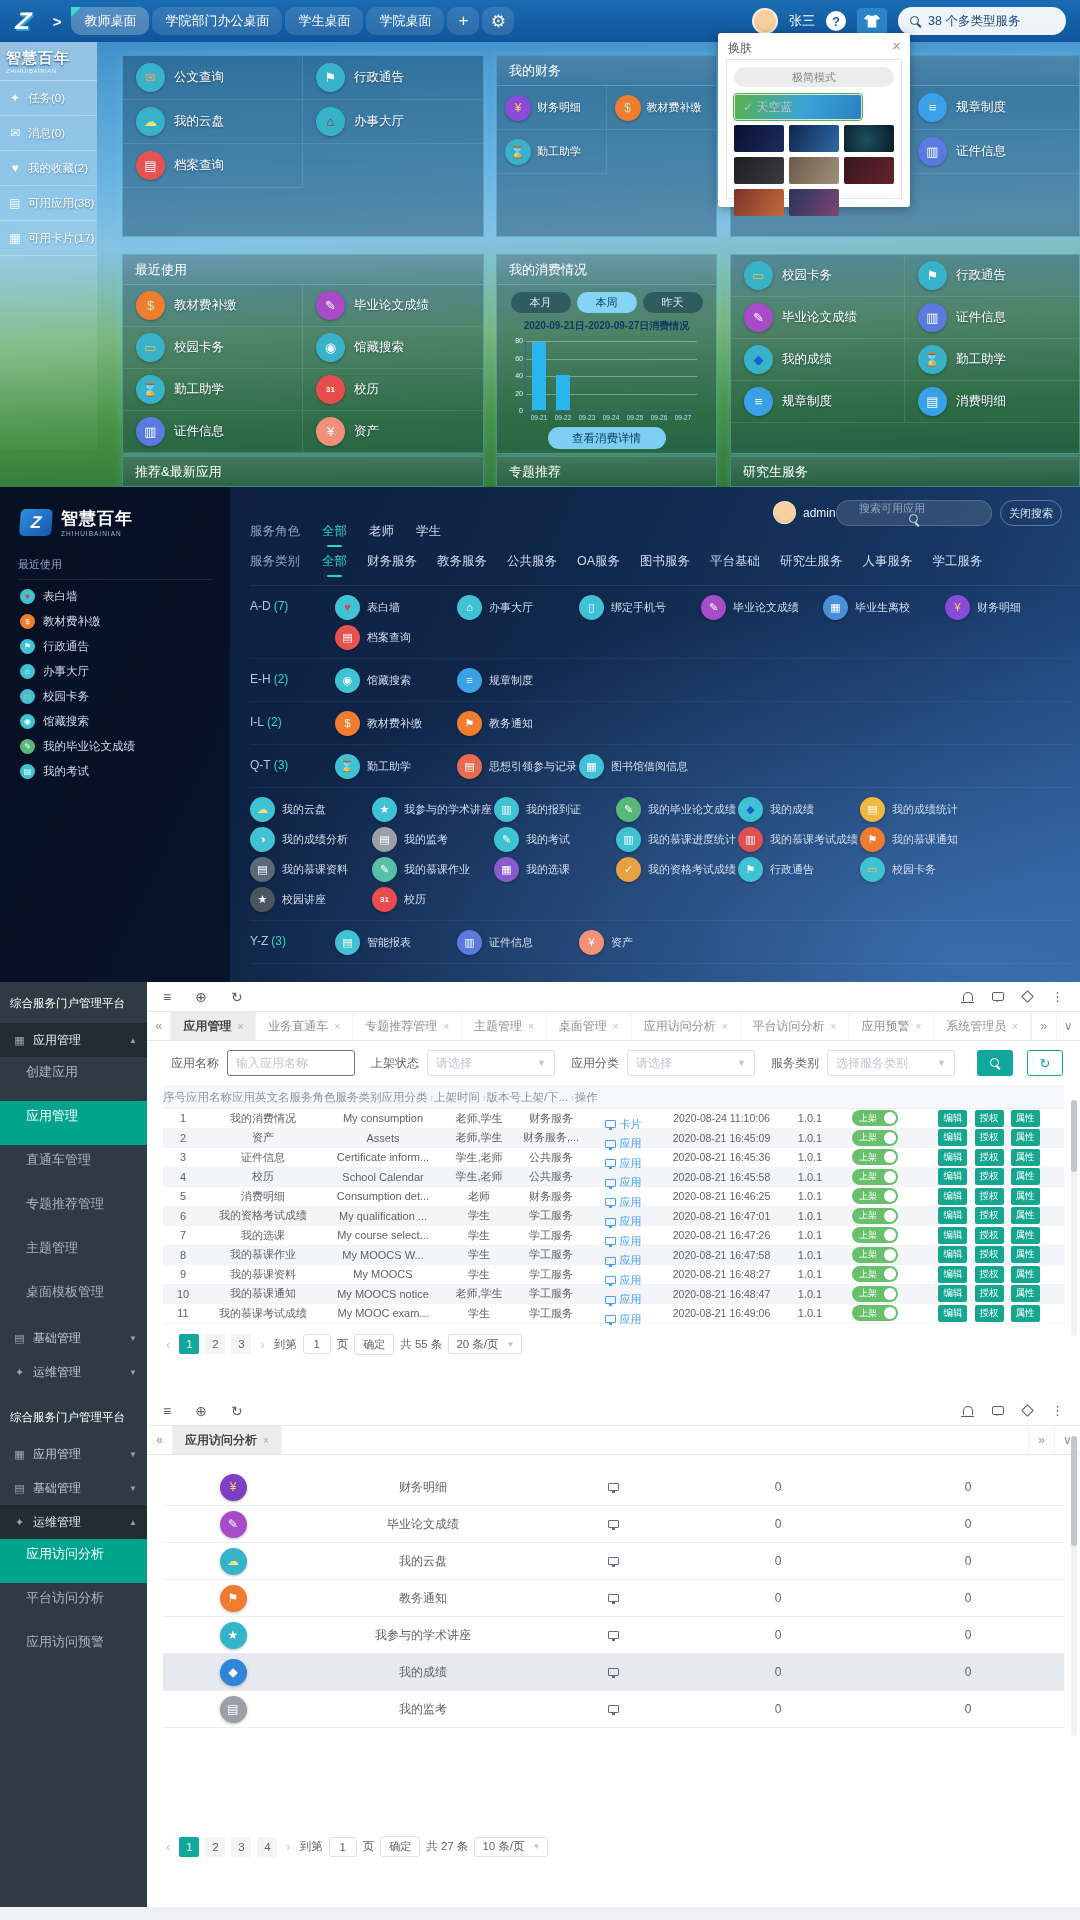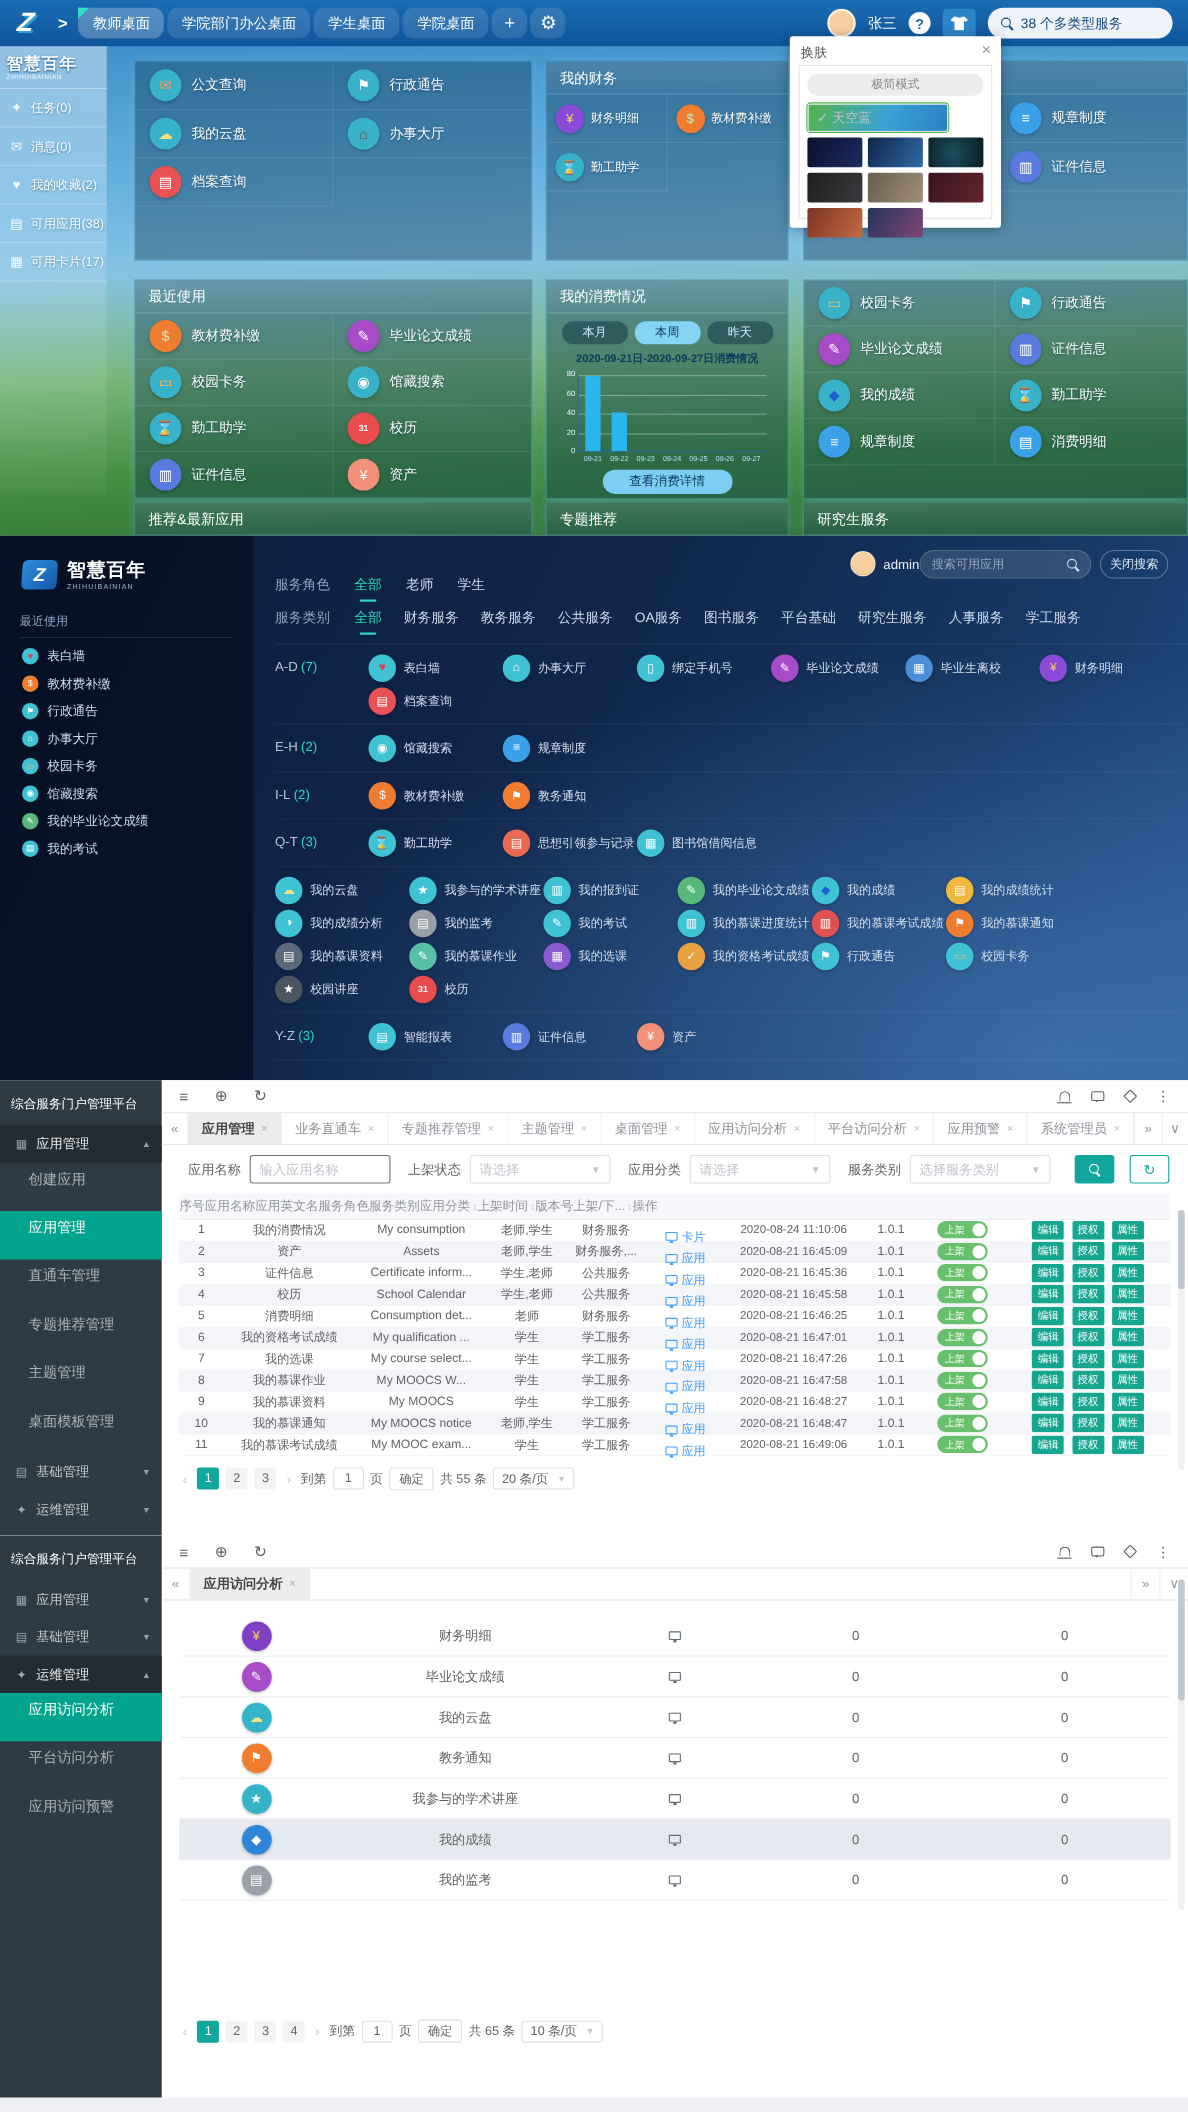--- a/index.html
+++ b/index.html
@@ -95,21 +95,21 @@
   .zm2{width:32px;height:27px;border-radius:5px;background:linear-gradient(135deg,#2f8fe0,#1558a8);color:#fff;font-style:italic;font-weight:bold;font-size:17px;display:flex;align-items:center;justify-content:center;transform:skewX(-4deg);}
   .s2-logo .t{font-size:17px;font-weight:bold;color:#fff;letter-spacing:1px;}
   .s2-logo .s{font-size:6.5px;color:#9fb4d0;letter-spacing:1px;}
   .s2-recent-title{margin:20px 18px 4px;padding-bottom:7px;font-size:11px;color:#8fa3c0;border-bottom:1px solid rgba(255,255,255,.1);}
   .s2-side-item{display:flex;align-items:center;gap:8px;height:25px;padding-left:20px;cursor:pointer;}
   .s2-side-item .aicon{width:15px;height:15px;font-size:8px;}
   .s2-side-item .lb{font-size:11.5px;color:#cfdaec;white-space:nowrap;}
   #s2-user{position:absolute;left:773px;top:14px;display:flex;align-items:center;gap:7px;}
   .avatar2{width:23px;height:23px;border-radius:50%;background:radial-gradient(circle at 50% 42%,#f6d0a0 60%,#caa47a);border:1px solid rgba(255,255,255,.5);}
   #s2-user .nm{font-size:12px;color:#e8eef8;}
-  #s2-search{position:absolute;left:836px;top:13px;width:156px;height:26px;border-radius:13px;background:rgba(255,255,255,.12);border:1px solid rgba(255,255,255,.16);display:flex;align-items:center;padding:0 10px;color:#cfdaec;}
+  #s2-search{position:absolute;left:836px;top:13px;width:156px;height:26px;border-radius:13px;background:rgba(255,255,255,.12);border:1px solid rgba(255,255,255,.16);display:flex;align-items:center;padding:0 10px;color:#cfdaec;flex-direction:column;}
   #s2-search input{flex:1;background:transparent;border:none;outline:none;color:#cfdaec;font-size:11px;width:110px;}
   #s2-search input::placeholder{color:#94a6c2;}
   #s2-close{position:absolute;left:1000px;top:13px;width:62px;height:26px;line-height:24px;text-align:center;border:1px solid rgba(255,255,255,.3);border-radius:13px;font-size:11px;color:#dfe8f5;cursor:pointer;}
   .s2-frow{position:absolute;left:250px;display:flex;align-items:center;gap:22px;font-size:12.5px;}
   .s2-frow .fl{color:#8fa3c0;}
   .s2-frow .fv{color:#cfdaec;cursor:pointer;position:relative;}
   .s2-frow .fv.active{color:#2bd9c2;}
   .s2-frow .fv.active::after{content:"";position:absolute;left:20%;bottom:-7px;width:60%;height:2px;background:#2bd9c2;border-radius:1px;}
   #s2-roles{top:36px;}
   #s2-cats{top:66px;}
@@ -1389,21 +1389,21 @@
         <span class="pg active">1</span>
           <span class="pg">2</span>
           <span class="pg">3</span>
           <span class="pg">4</span>
       </span>
       <span class="pg-arrow">›</span>
       <span>到第</span>
       <input class="jump" value="1" style="">
       <span>页</span>
       <button class="okbtn">确定</button>
-      <span>共 65 条</span>
+      <span>共 27 条</span>
       <span class="psize">
           <span>10 条/页</span>
           <span class="car">▼</span>
         </span>
     </div>
     <div class="sbar" style="right:3px;top:40px;height:300px;">
         <b style="height:110px;"></b>
       </div>
   </div>
   <div id="s4-footer"></div>

